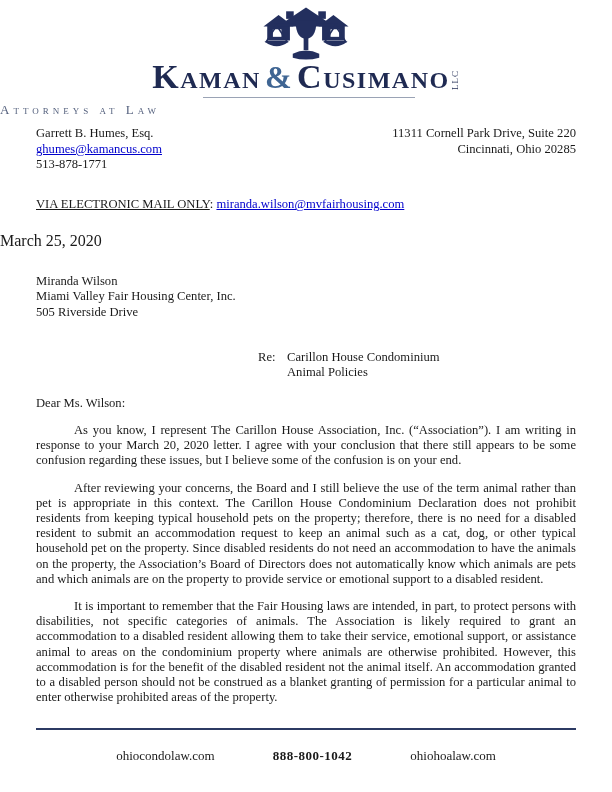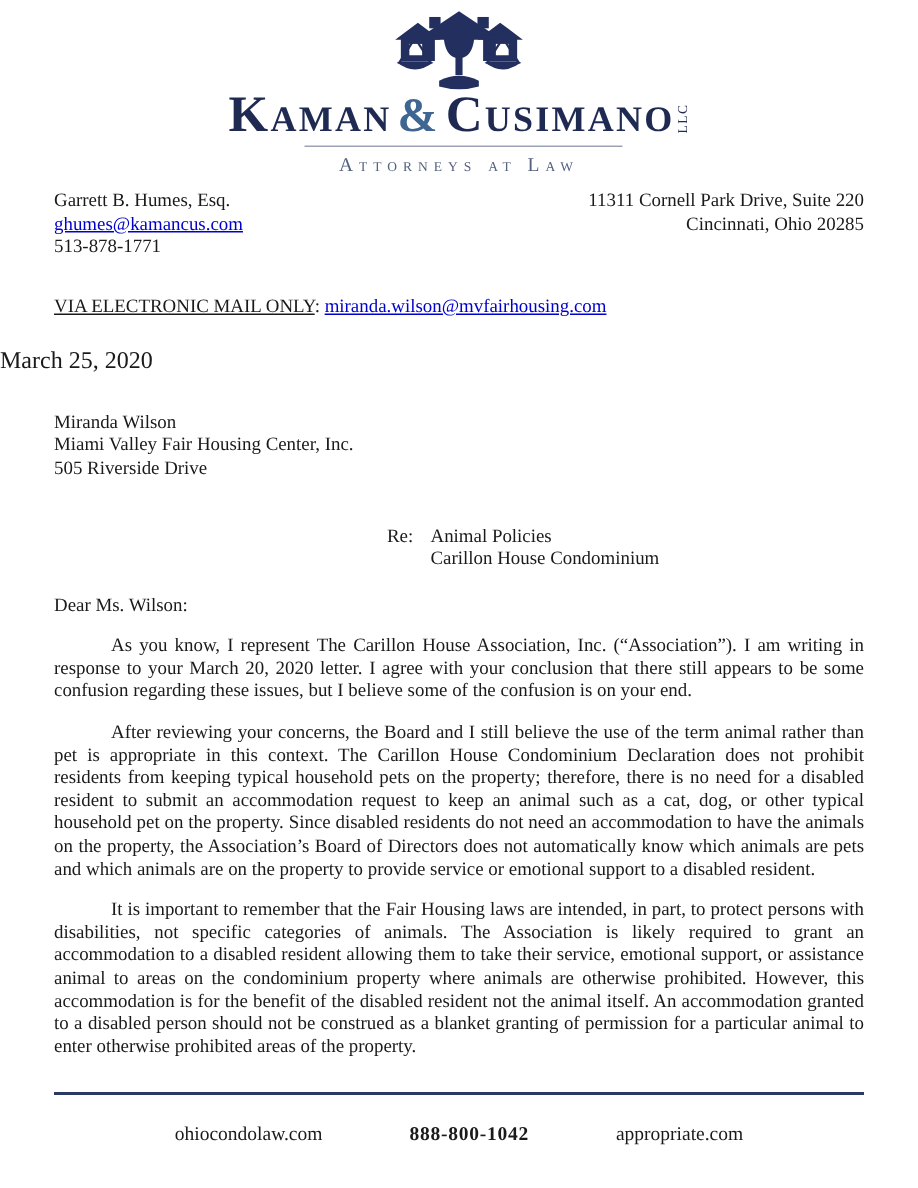--- a/index.html
+++ b/index.html
@@ -33,21 +33,20 @@
     font-size: 9px; letter-spacing: 1px; color: #1f2a52;
     vertical-align: baseline; margin-left: 1px; line-height: 1;
     position: relative; top: 2px;
   }
   .firm-rule {
     position: absolute; top: 97px; left: 203px; width: 212px; height: 1px;
     background: #9aa3b5;
   }
   .tagline {
     position: absolute; top: 102px; left: 0; width: 612px;
-    text-align: center;
     font-variant: small-caps;
     font-size: 13px; letter-spacing: 4px; color: #55617e;
   }
 
   
   .contact-row {
     position: absolute; top: 126px; left: 36px; width: 540px;
     display: flex; justify-content: space-between;
     font-size: 12.6px; line-height: 15.5px;
   }
@@ -152,33 +151,33 @@
 
   <div class="recipient">
     <div>Miranda Wilson</div>
     <div>Miami Valley Fair Housing Center, Inc.</div>
     <div>505 Riverside Drive</div>
   </div>
 
   <div class="re-block">
     <div class="re-label">Re:</div>
     <div>
+      <div>Carillon House Condominium</div>
       <div>Animal Policies</div>
-      <div>Carillon House Condominium</div>
     </div>
   </div>
 
   <div class="salutation">Dear Ms. Wilson:</div>
 
   <div class="letter-body">
     <div class="para">As you know, I represent The Carillon House Association, Inc. (“Association”).  I am writing in response to your March 20, 2020 letter.  I agree with your conclusion that there still appears to be some confusion regarding these issues, but I believe some of the confusion is on your end.</div>
     <div class="para">After reviewing your concerns, the Board and I still believe the use of the term animal rather than pet is appropriate in this context.  The Carillon House Condominium Declaration does not prohibit residents from keeping typical household pets on the property; therefore, there is no need for a disabled resident to submit an accommodation request to keep an animal such as a cat, dog, or other typical household pet on the property.  Since disabled residents do not need an accommodation to have the animals on the property, the Association’s Board of Directors does not automatically know which animals are pets and which animals are on the property to provide service or emotional support to a disabled resident.</div>
     <div class="para">It is important to remember that the Fair Housing laws are intended, in part, to protect persons with disabilities, not specific categories of animals.  The Association is likely required to grant an accommodation to a disabled resident allowing them to take their service, emotional support, or assistance animal to areas on the condominium property where animals are otherwise prohibited.  However, this accommodation is for the benefit of the disabled resident not the animal itself.  An accommodation granted to a disabled person should not be construed as a blanket granting of permission for a particular animal to enter otherwise prohibited areas of the property.</div>
   </div>
 
   <div class="footer-rule"></div>
   <div class="footer-row">
     <span>ohiocondolaw.com</span>
     <span class="footer-phone">888-800-1042</span>
-    <span>appropriate.com</span>
+    <span>ohiohoalaw.com</span>
   </div>
 
 </div>
 
 </body></html>

